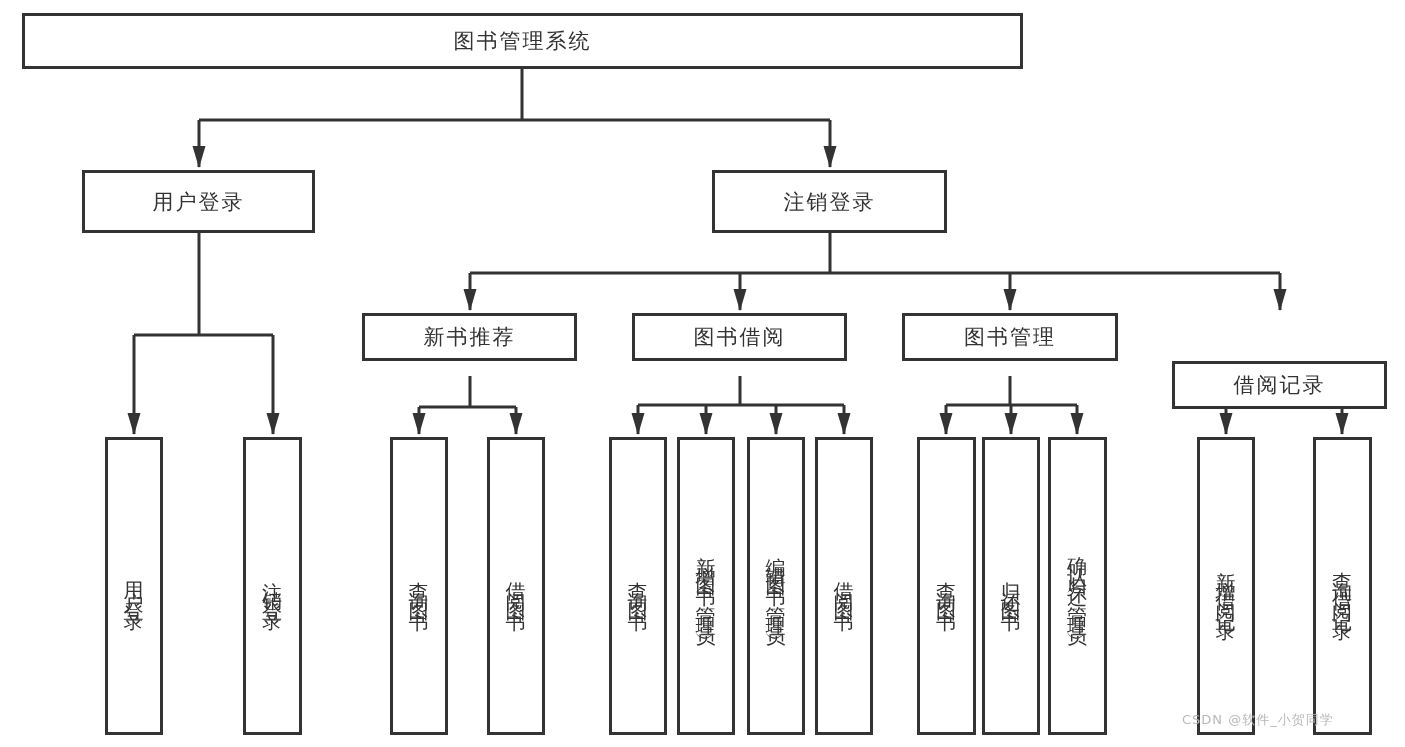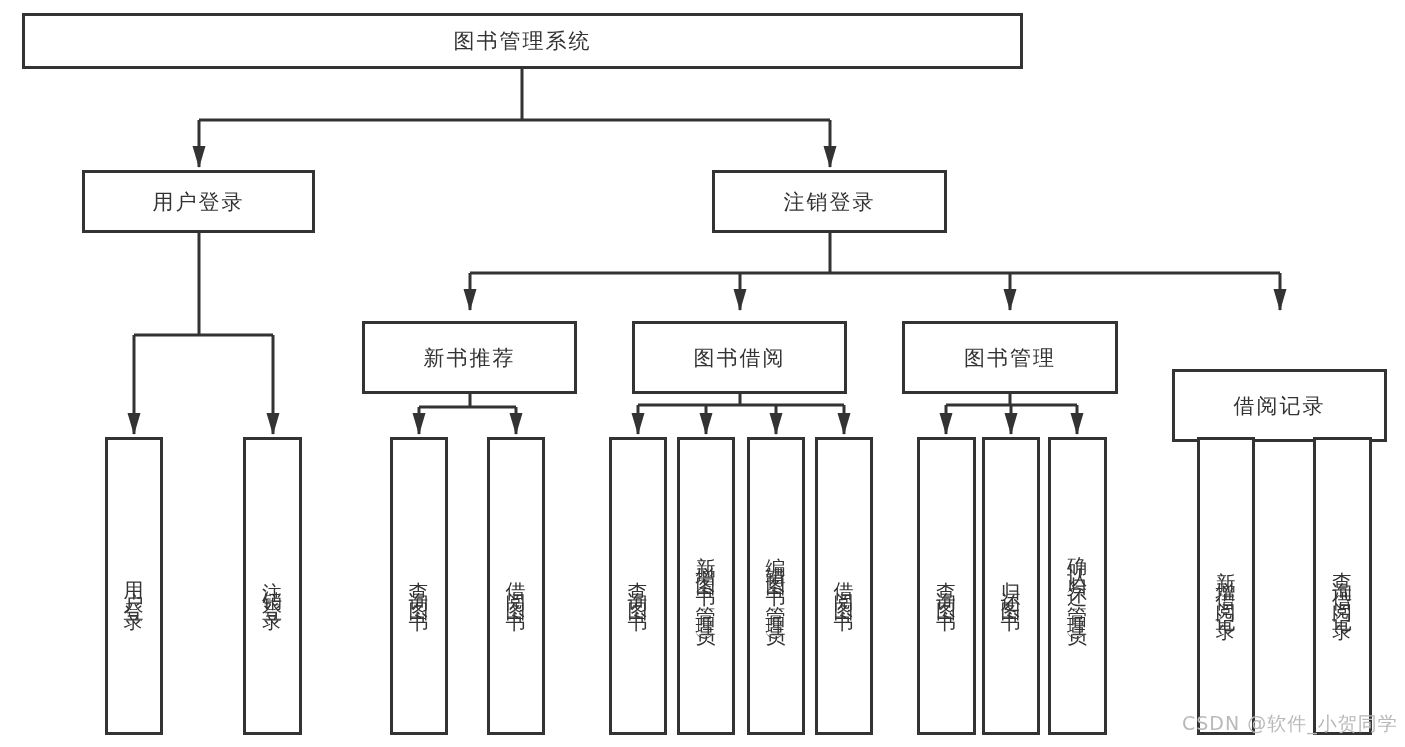--- a/index.html
+++ b/index.html
@@ -35,35 +35,35 @@
   }
   .h-box {
     font-size: 21px;
     letter-spacing: 2px;
     white-space: nowrap;
   }
   .root-box {
     left: 22px; top: 13px; width: 1001px; height: 56px;
   }
   .lvl2 { top: 170px; height: 63px; }
-  .lvl3 { top: 321px; height: 73px; }
+  .lvl3 { top: 313px; height: 48px; }
   .leaf {
     top: 437px;
     height: 298px;
     writing-mode: vertical-rl;
     text-orientation: mixed;
     font-size: 20px;
     letter-spacing: 10px;
     line-height: 1;
   }
   .watermark {
     position: absolute;
     left: 1182px;
     top: 711px;
-    font-size: 19px;
+    font-size: 13px;
     letter-spacing: 1px;
     color: #b9b9b9;
     white-space: nowrap;
     z-index: 10;
   }
 </style>
 </head>
 <body>
 
 <div class="canvas">

